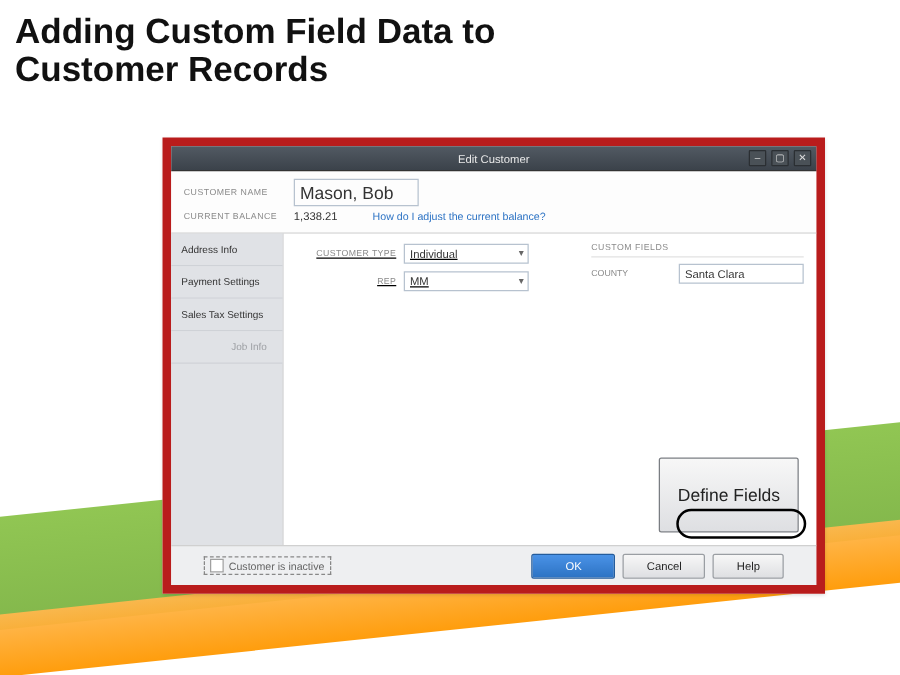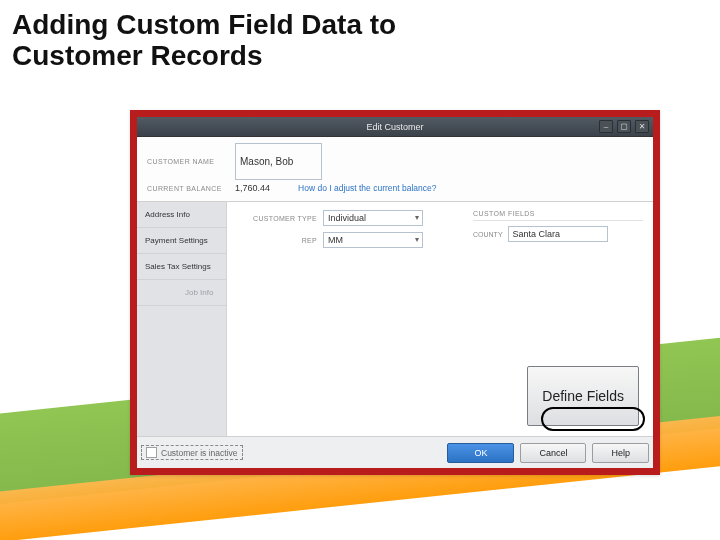--- a/index.html
+++ b/index.html
@@ -95,23 +95,23 @@
   .header-row .lbl {
     font-size: 7px;
     letter-spacing: 0.4px;
     color: #8a8a8a;
     text-transform: uppercase;
     width: 82px;
     text-align: left;
   }
   .name-input {
     border: 1px solid #b7c2cf;
-    padding: 12px 4px;
-    font-size: 10px;
-    width: 87px;
+    padding: 2px 4px;
+    font-size: 14px;
+    width: 100px;
     color: #333;
   }
   .val-text { font-size: 9px; color: #333; }
   .balance-link { color: #2d73c4; font-size: 8.5px; margin-left: 22px; }
 
   .body-area {
     flex: 1;
     display: flex;
     min-height: 0;
   }
@@ -140,20 +140,21 @@
   }
   .tab.muted { color: #9ea0a5; padding-left: 48px; }
 
   .panel {
     flex: 1;
     padding: 8px 10px;
     background: #fff;
     font-size: 8.5px;
     font-family: Verdana, Tahoma, sans-serif;
     position: relative;
+    text-decoration: underline;
   }
   .form-row { display:flex; align-items:center; gap:6px; margin-bottom:6px; }
   .form-row .lbl {
     font-size: 7px;
     color: #8a8a8a;
     letter-spacing: 0.3px;
     text-transform: uppercase;
     width: 80px;
     text-align: right;
   }
@@ -184,21 +185,21 @@
   }
   .section-head {
     font-size: 7px;
     letter-spacing: 0.4px;
     color: #8a8a8a;
     text-transform: uppercase;
     border-bottom: 1px solid #e2e2e2;
     padding-bottom: 3px;
     margin-bottom: 5px;
   }
-  .cf-row { display:flex; align-items:center; gap:5px; }
+  .cf-row { display:flex; align-items:center; gap:16px;justify-content:space-between; }
   .cf-row .lbl {
     font-size: 7px;
     color: #8a8a8a;
     text-transform: uppercase;
   }
   .cf-input {
     border: 1px solid #b7c2cf;
     padding: 2px 4px;
     font-size: 9px;
     width: 100px;
@@ -227,21 +228,21 @@
     border-radius: 12px;
     pointer-events: none;
   }
 
   .footer {
     height: 32px;
     border-top: 1px solid #d0d0d0;
     background: #eeeff1;
     display: flex;
     align-items: center;
-    padding: 0 4px;
+    padding: 0 26px;
     font-size: 8.5px;
     font-family: Verdana, Tahoma, sans-serif;
     gap: 6px;
   }
   .inactive-label { display:flex; align-items:center; gap:4px; color:#656565; }
   .inactive-label .cb {
     width: 11px; height: 11px; border: 1px solid #a0a0a0; background: #fff;
   }
   .inactive-focus {
     border: 1px dashed #888;
@@ -284,21 +285,21 @@
     </div>
   </div>
 
   <div class="header-area">
     <div class="header-row">
       <span class="lbl">CUSTOMER NAME</span>
       <div class="name-input">Mason, Bob</div>
     </div>
     <div class="header-row">
       <span class="lbl">CURRENT BALANCE</span>
-      <span class="val-text">1,760.44</span>
+      <span class="val-text">1,338.21</span>
       <span class="balance-link">How do I adjust the current balance?</span>
     </div>
   </div>
 
   <div class="body-area">
     <div class="tabs">
       <div class="tab">Address Info</div>
       <div class="tab">Payment Settings</div>
       <div class="tab">Sales Tax Settings</div>
       <div class="tab muted">Job Info</div>

